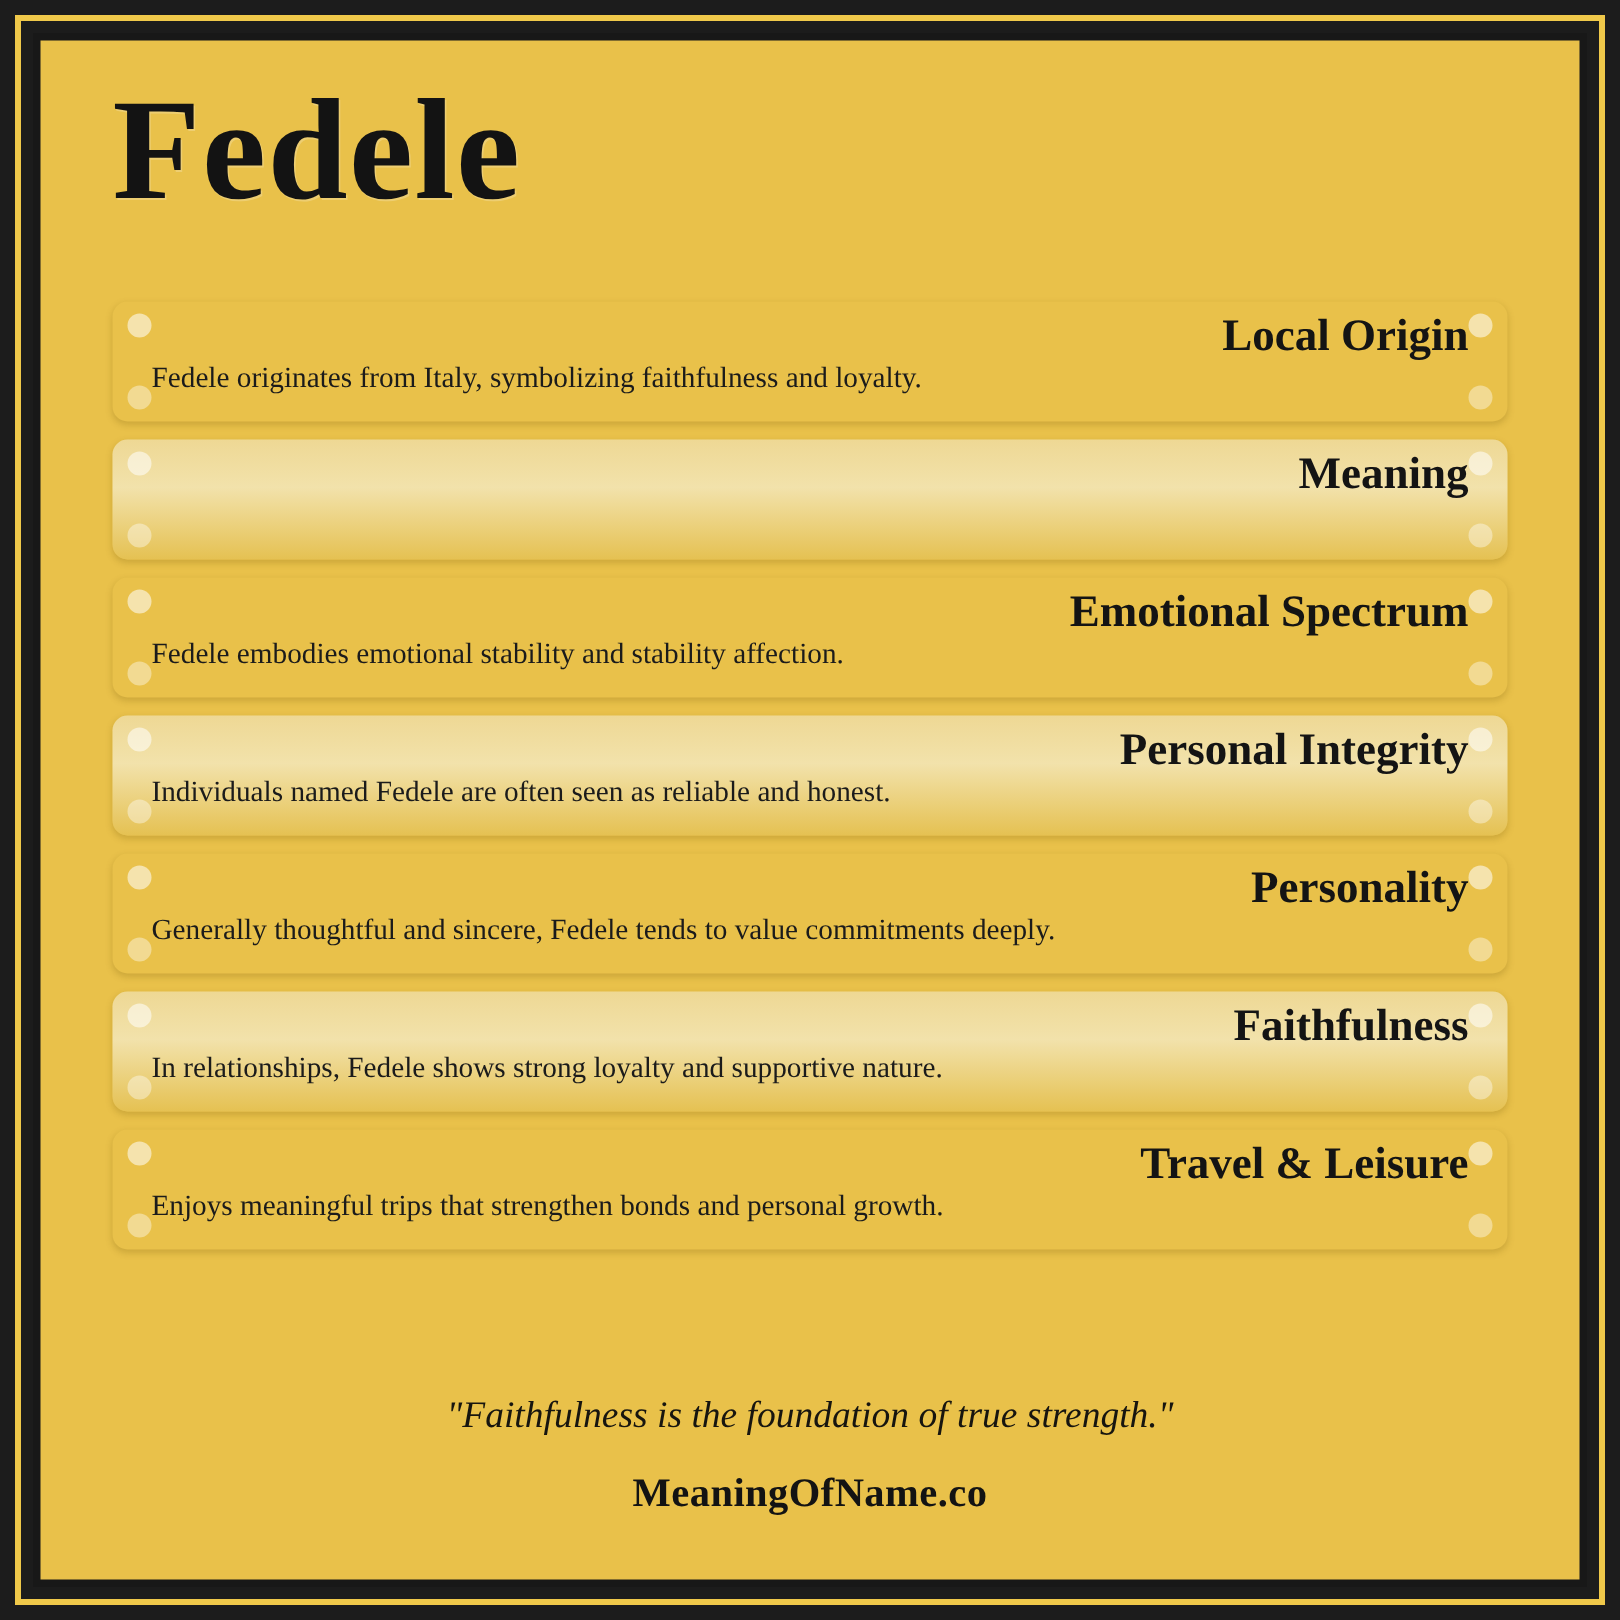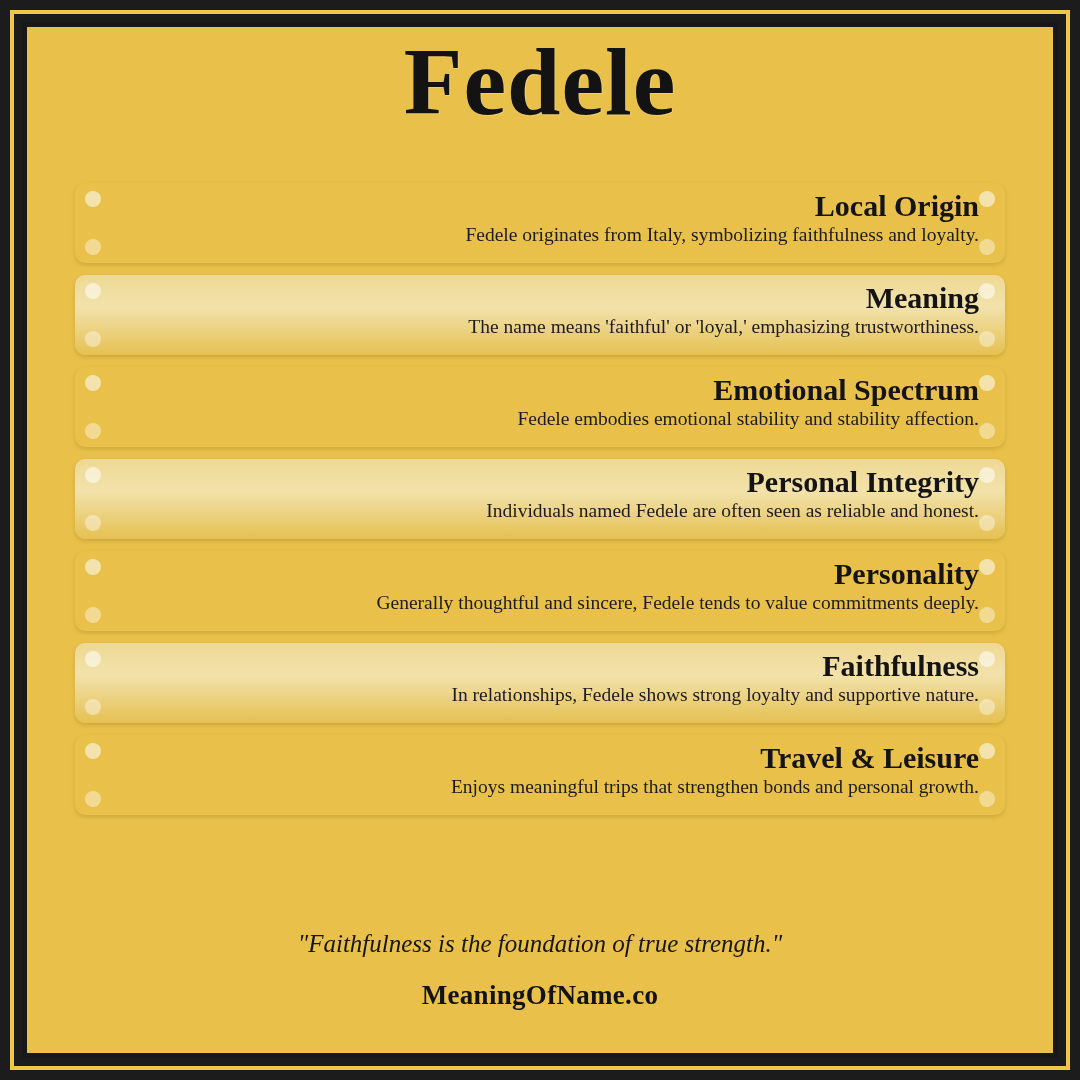--- a/index.html
+++ b/index.html
@@ -44,25 +44,26 @@
   .content {
     position: absolute;
     left: 0;
     top: 0;
     right: 0;
     bottom: 0;
     padding: 0 48px;
     box-sizing: border-box;
   }
   .title {
-    text-align: center;
+    text-align: left;
     font-size: 96px;
     font-weight: bold;
     color: #131313;
     letter-spacing: 1px;
+    margin-top: 18px;
     line-height: 1.15;
     text-shadow: 1px 1px 0 rgba(255,255,255,0.22);
   }
   .cards {
     margin-top: 46px;
   }
   .card {
     position: relative;
     height: 80px;
     margin-bottom: 12px;
@@ -101,21 +102,21 @@
   .card .dot-br { right: 10px; }
   .card-title {
     text-align: right;
     font-size: 30px;
     font-weight: bold;
     color: #141414;
     line-height: 1.05;
     margin: 0;
   }
   .card-desc {
-    text-align: right;
+    text-align: left;
     font-size: 19.5px;
     color: #1b1b1b;
     line-height: 1.15;
     margin: 2px 0 0 0;
   }
   .footer {
     position: absolute;
     left: 0;
     right: 0;
     bottom: 42px;
@@ -150,21 +151,20 @@
           <span class="dot-bl"></span>
           <span class="dot-br"></span>
           <p class="card-title">Local Origin</p>
           <p class="card-desc">Fedele originates from Italy, symbolizing faithfulness and loyalty.</p>
         </div>
 
         <div class="card card-b">
           <span class="dot-bl"></span>
           <span class="dot-br"></span>
           <p class="card-title">Meaning</p>
-          <p class="card-desc">The name means 'faithful' or 'loyal,' emphasizing trustworthiness.</p>
         </div>
 
         <div class="card card-a">
           <span class="dot-bl"></span>
           <span class="dot-br"></span>
           <p class="card-title">Emotional Spectrum</p>
           <p class="card-desc">Fedele embodies emotional stability and stability affection.</p>
         </div>
 
         <div class="card card-b">

